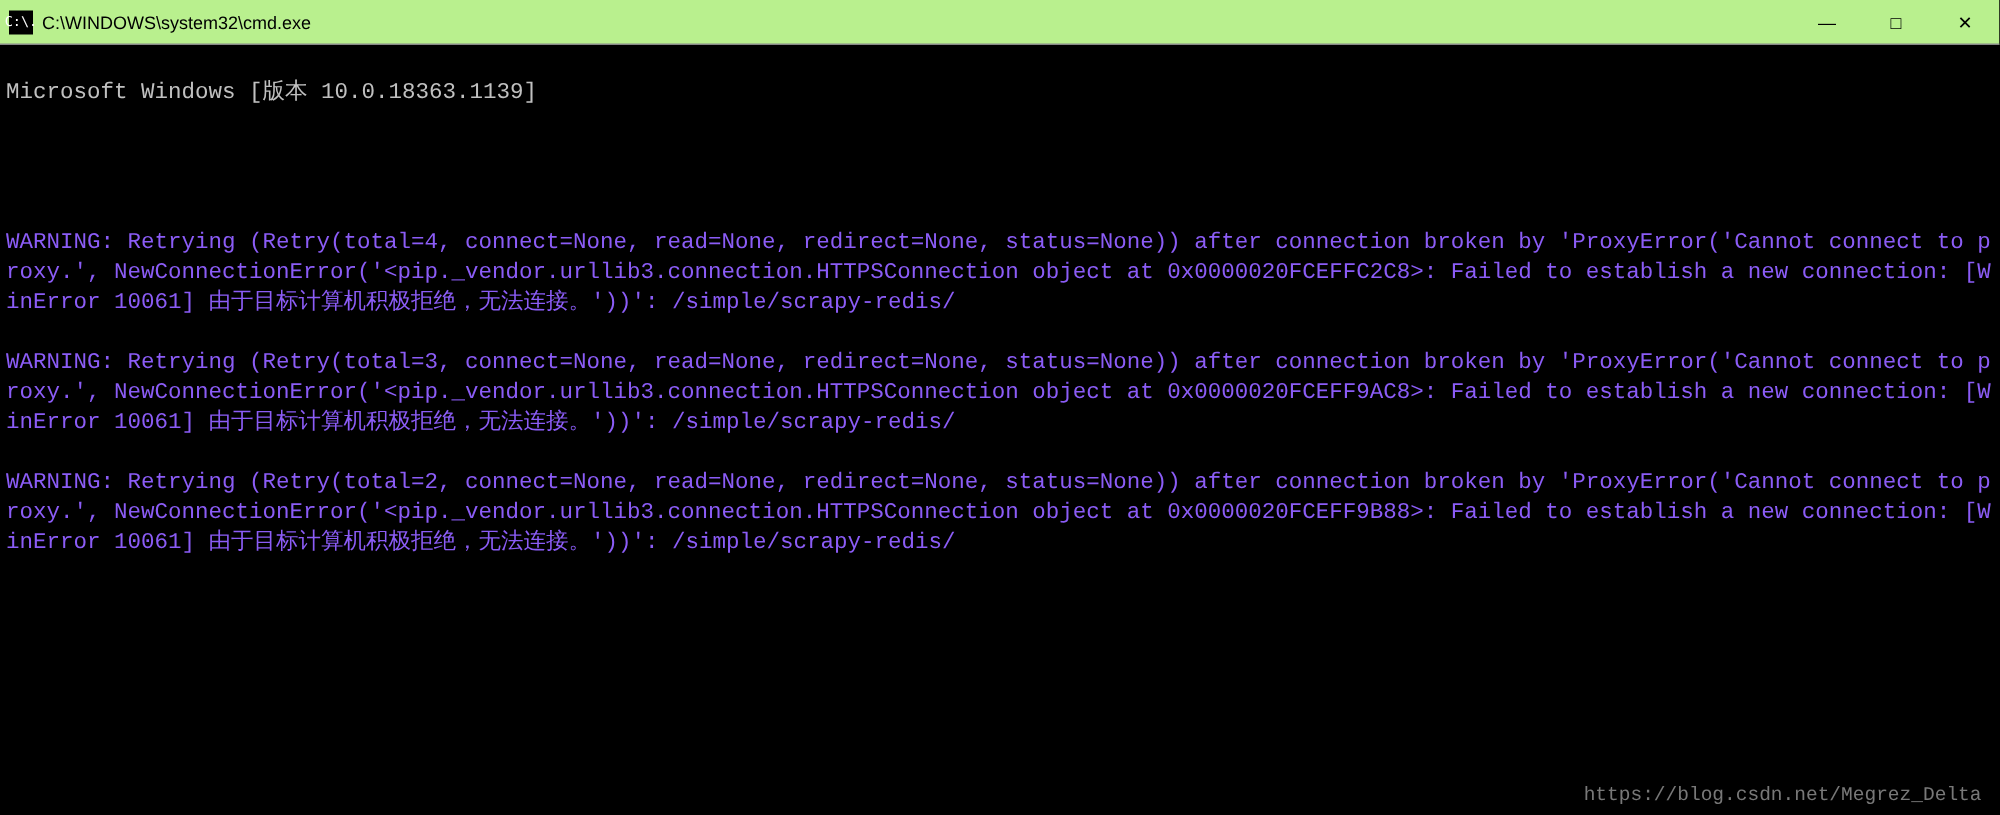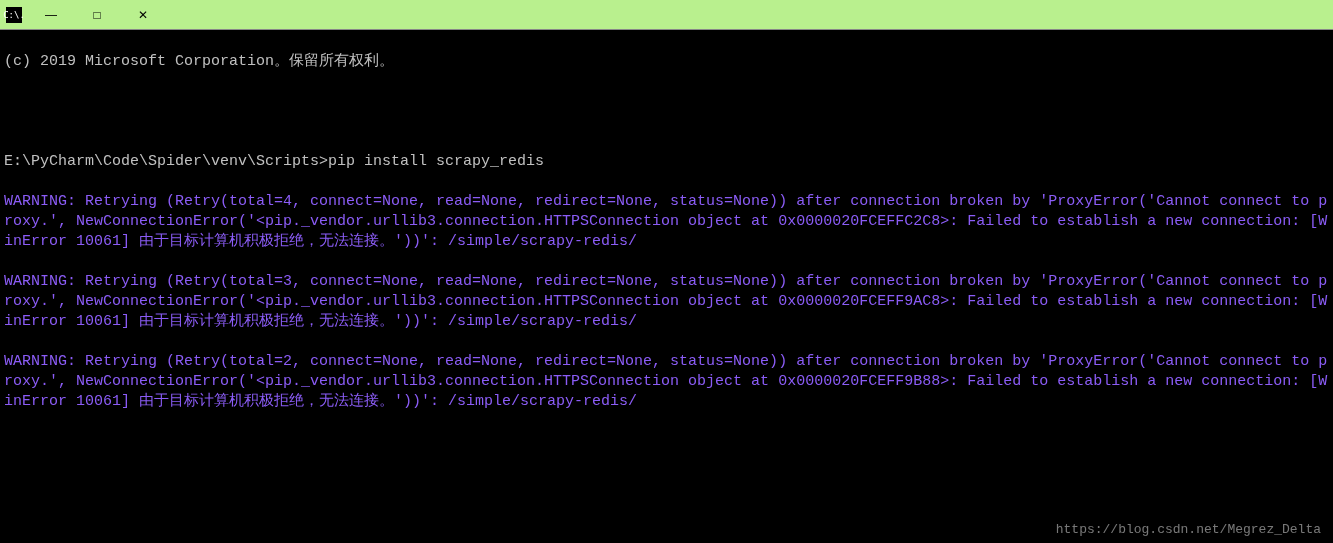--- a/index.html
+++ b/index.html
@@ -67,33 +67,33 @@
   color: rgba(200,200,200,0.6);
   font-size: 13px;
   font-family: Liberation Mono, monospace;
 }
 </style>
 </head>
 <body>
 
 <div class="titlebar">
   <div class="titlebar-icon">C:\.</div>
+  <div class="titlebar-text">C:\WINDOWS\system32\cmd.exe</div>
   <div class="win-controls">
     <div class="win-btn">—</div>
     <div class="win-btn">□</div>
     <div class="win-btn">✕</div>
   </div>
 </div>
 
 <div class="terminal">
-<span class="white" style="display: block;">(c) 2019 Microsoft Corporation。保留所有权利。</span>
+<span class="white" style="display: block;">Microsoft Windows [版本 10.0.18363.1139]</span>
 <span class="white" style="display: block;"></span>
 <span class="white" style="display: block;"></span>
 <span class="white" style="display: block;"></span>
-<span class="white" style="display: block;">E:\PyCharm\Code\Spider\venv\Scripts&gt;pip install scrapy_redis</span>
 <span class="yellow" style="display: block;">WARNING: Retrying (Retry(total=4, connect=None, read=None, redirect=None, status=None)) after connection broken by 'ProxyError('Cannot connect to proxy.', NewConnectionError('&lt;pip._vendor.urllib3.connection.HTTPSConnection object at 0x0000020FCEFFC2C8&gt;: Failed to establish a new connection: [WinError 10061] 由于目标计算机积极拒绝，无法连接。'))': /simple/scrapy-redis/</span>
 <span class="yellow" style="display: block;">WARNING: Retrying (Retry(total=3, connect=None, read=None, redirect=None, status=None)) after connection broken by 'ProxyError('Cannot connect to proxy.', NewConnectionError('&lt;pip._vendor.urllib3.connection.HTTPSConnection object at 0x0000020FCEFF9AC8&gt;: Failed to establish a new connection: [WinError 10061] 由于目标计算机积极拒绝，无法连接。'))': /simple/scrapy-redis/</span>
 <span class="yellow" style="display: block;">WARNING: Retrying (Retry(total=2, connect=None, read=None, redirect=None, status=None)) after connection broken by 'ProxyError('Cannot connect to proxy.', NewConnectionError('&lt;pip._vendor.urllib3.connection.HTTPSConnection object at 0x0000020FCEFF9B88&gt;: Failed to establish a new connection: [WinError 10061] 由于目标计算机积极拒绝，无法连接。'))': /simple/scrapy-redis/</span>
 
 
 
 
 </div>
 
 <div class="watermark">https://blog.csdn.net/Megrez_Delta</div>

